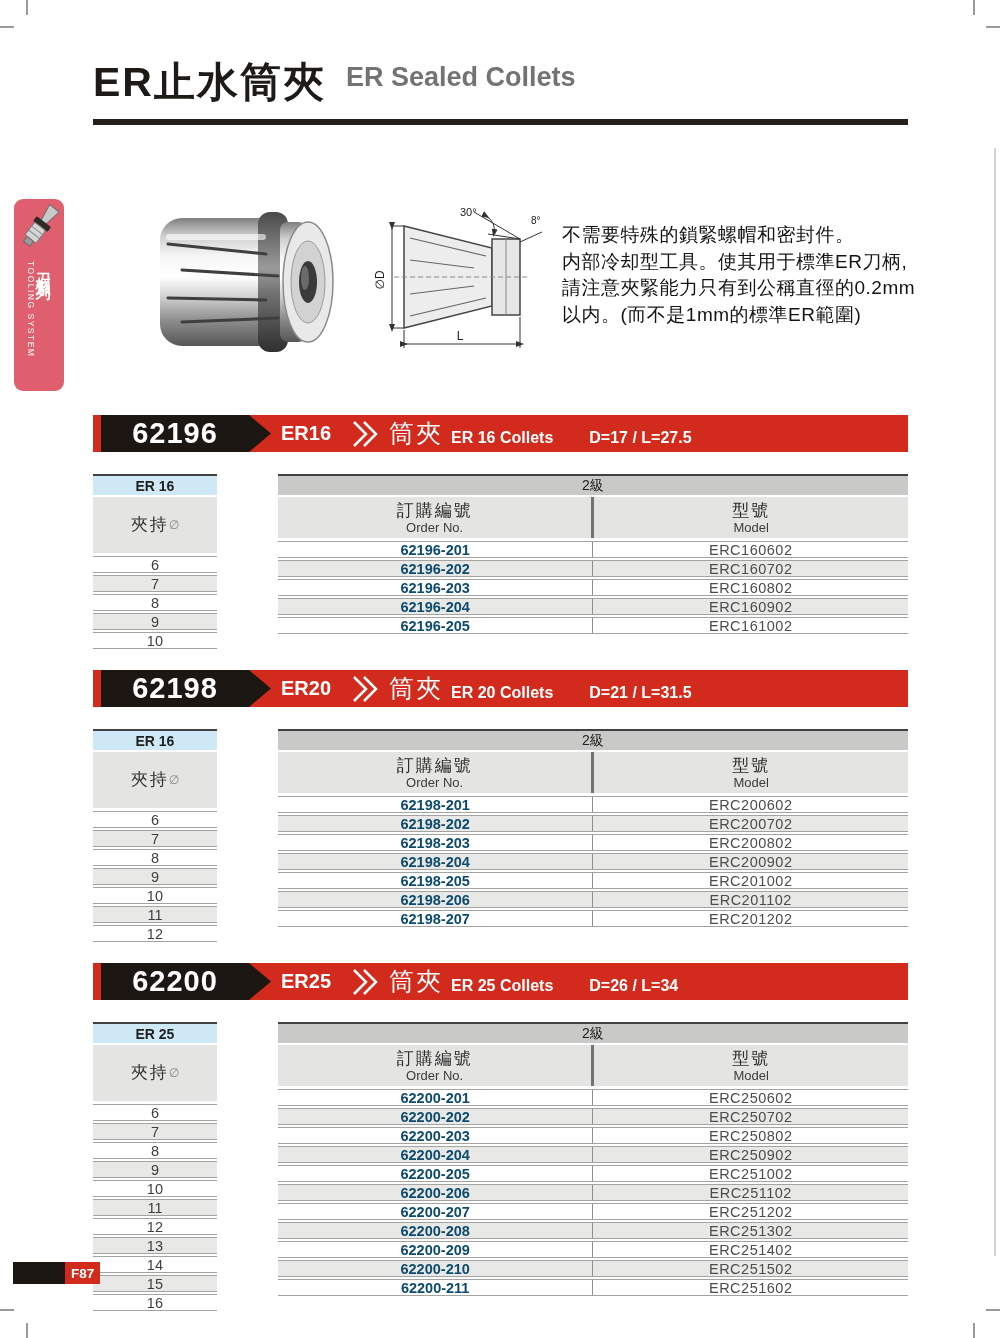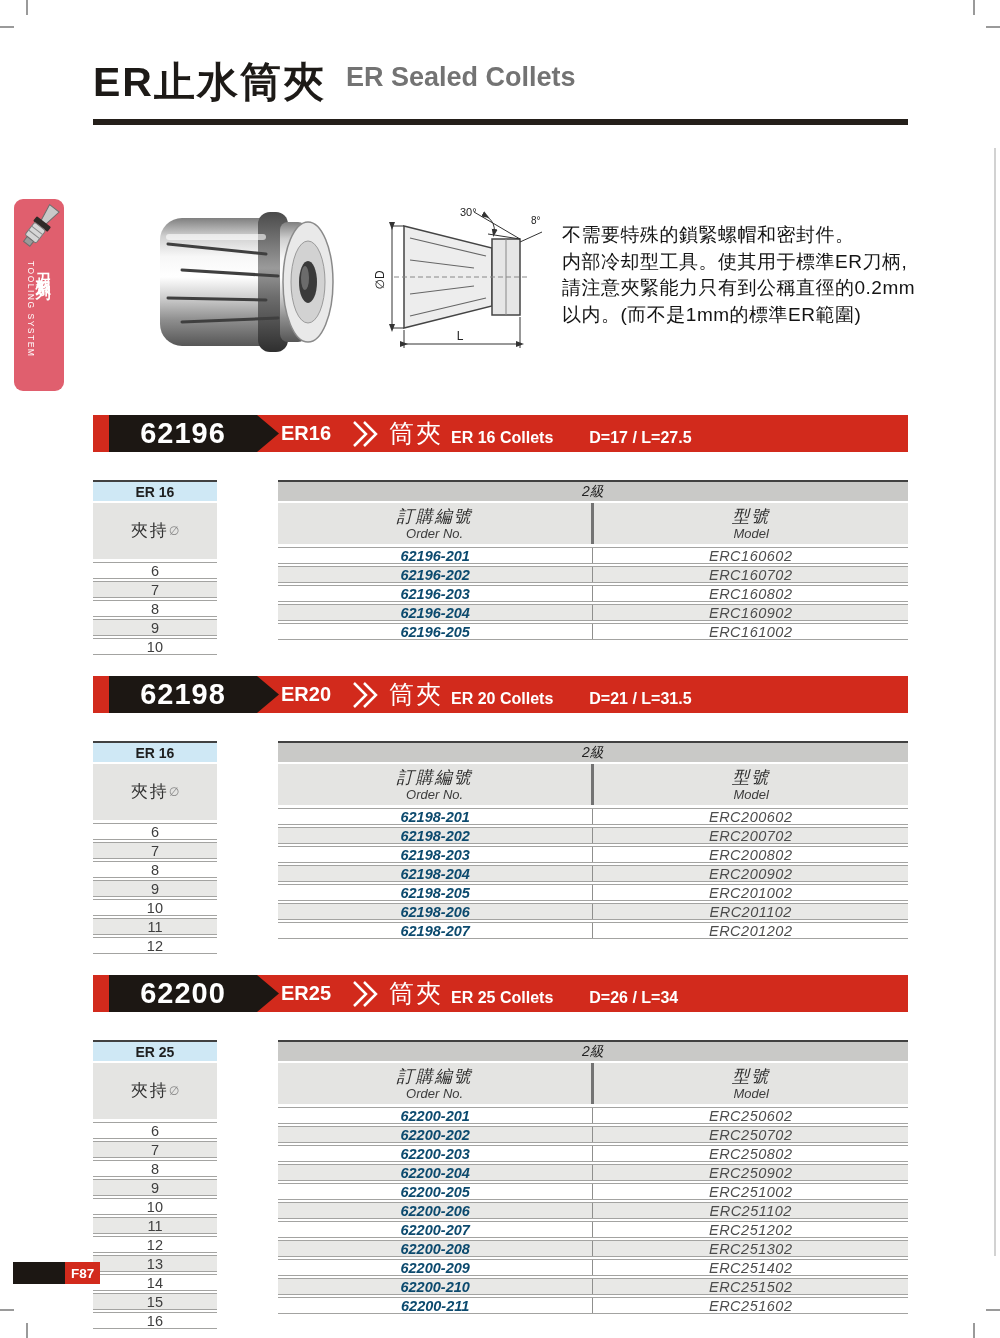--- a/index.html
+++ b/index.html
@@ -21,33 +21,33 @@
   
   .photo{position:absolute;left:148px;top:208px;width:205px;height:148px;}
   .diagram{position:absolute;left:368px;top:202px;width:176px;height:152px;}
   .diagram text{font-family:"Liberation Sans",sans-serif;fill:#222;}
   .intro{position:absolute;left:562px;top:222px;width:405px;font-size:19px;line-height:26.5px;
          color:#141414;font-weight:500;letter-spacing:.5px;}
   
   #sections{position:absolute;left:93px;top:415px;width:815px;}
   .product{margin-bottom:19px;}
   .banner{position:relative;height:37px;background:var(--banner-red,#d22a1c);display:flex;align-items:center;color:#fff;}
-  .flag{position:absolute;left:16px;top:0;height:100%;width:170px;background:var(--flag-black,#1c1713);
+  .flag{position:absolute;left:8px;top:0;height:100%;width:170px;background:var(--flag-black,#1c1713);
         clip-path:polygon(0 0,148px 0,170px 50%,148px 100%,0 100%);
         display:flex;align-items:center;}
   .flag span{width:148px;text-align:center;font-size:29px;font-weight:bold;letter-spacing:1px;}
   .series{margin-left:188px;font-size:20px;font-weight:bold;}
   .chevrons{margin-left:20px;flex:0 0 auto;}
   .name-zh{margin-left:10px;font-size:25px;letter-spacing:2px;}
   .name-en{margin-left:8px;font-size:16px;font-weight:bold;margin-top:9px;}
   .dims{margin-left:36px;font-size:16px;font-weight:bold;margin-top:9px;}
   
-  .tables{display:flex;gap:61px;margin-top:28px;}
+  .tables{display:flex;gap:61px;margin-top:22px;}
   .left-table{width:127px;}
-  .right-table{width:646px;font-style:italic;}
+  .right-table{width:646px;}
   .size-cell{height:19px;background:var(--header-blue,#cfe8f5);border-top:2px solid #414141;
              display:flex;align-items:center;justify-content:center;font-size:14px;font-weight:bold;color:#1f1f1f;margin-bottom:2px;}
   .clamp-cell{height:56px;background:var(--cell-gray,#e4e4e2);display:flex;flex-direction:row;
               align-items:center;justify-content:center;color:#333;margin-bottom:3px;}
   .clamp-cell .zh{font-size:17px;line-height:18px;letter-spacing:2px;}
   .clamp-cell .sym{font-size:12px;color:#8a8a8a;line-height:12px;}
   .grade-cell{height:19px;background:var(--header-gray,#c9c9c7);border-top:2px solid #414141;
               display:flex;align-items:center;justify-content:center;font-size:14px;color:#222;margin-bottom:2px;}
   .col-heads{display:flex;height:41px;margin-bottom:3px;}
   .col-heads>div{flex:1;background:var(--cell-gray,#e4e4e2);display:flex;flex-direction:column;

